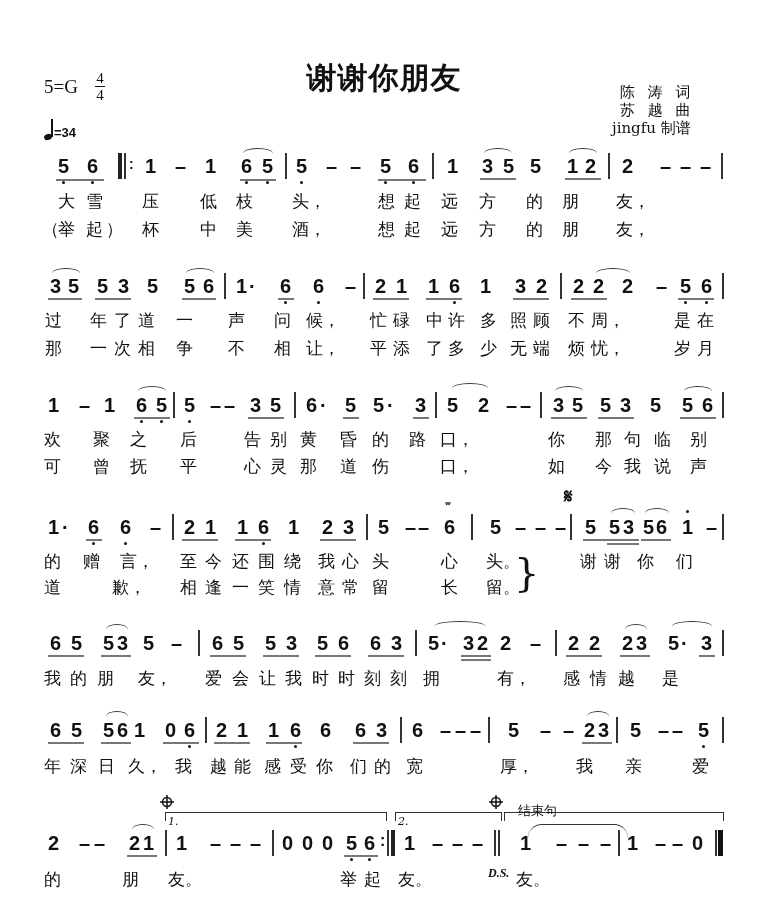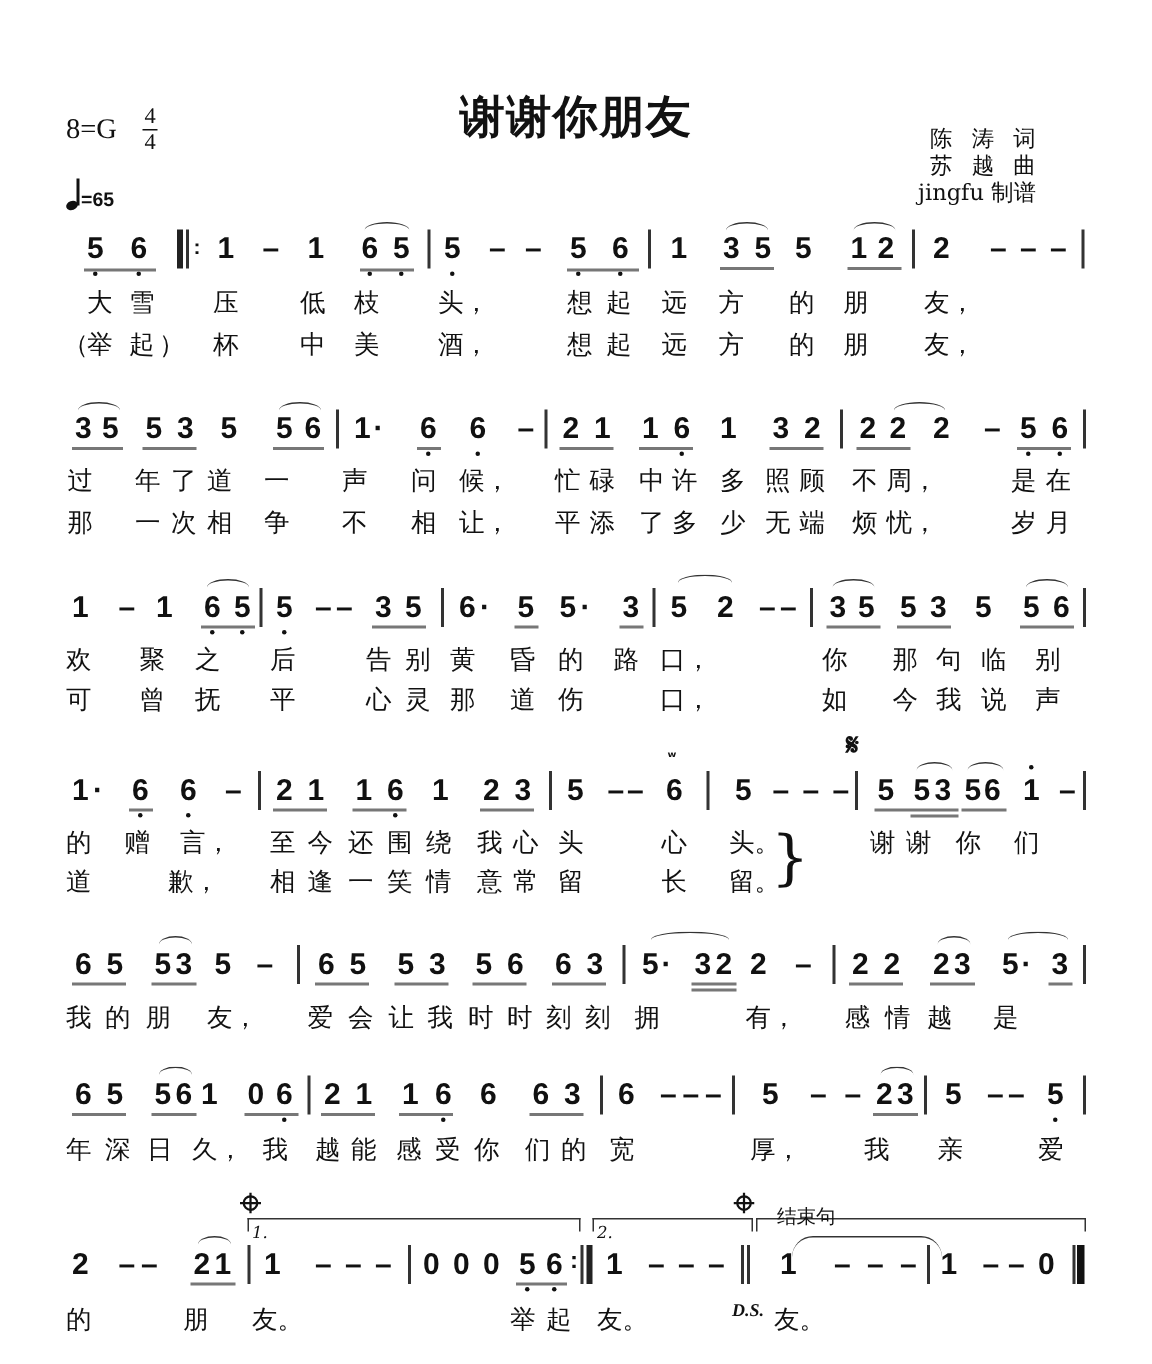--- a/index.html
+++ b/index.html
@@ -29,28 +29,28 @@
   .volta{position:absolute;border-top:1px solid #333;border-left:1px solid #333;height:8px;}
   .volta.r{border-right:1px solid #333;}
   .vnum{position:absolute;font-size:11px;font-style:italic;font-family:"DejaVu Serif",serif;}
   .ds{position:absolute;font-style:italic;font-weight:bold;font-family:"Liberation Serif",serif;font-size:12px;}
   .small{position:absolute;font-size:13px;font-family:"DejaVu Sans",sans-serif;}
 </style>
 </head>
 <body>
 
 <div class="title">谢谢你朋友</div>
-<div class="key">8=G</div>
+<div class="key">5=G</div>
 <div class="timesig">
   <span>4</span>
   <span class="bar"></span>
   <span>4</span>
 </div>
 <div class="tempo">
-  <span class="note"></span><span>=65</span>
+  <span class="note"></span><span>=34</span>
 </div>
 <div class="credits">
   <div>陈 涛 词</div>
   <div>苏 越 曲</div>
   <div class="maker">jingfu 制谱</div>
 </div>
 
 <div>
   <span class="n dotb" style="left:58px;top:155px">5</span>
   <span class="n dotb" style="left:87px;top:155px">6</span>

